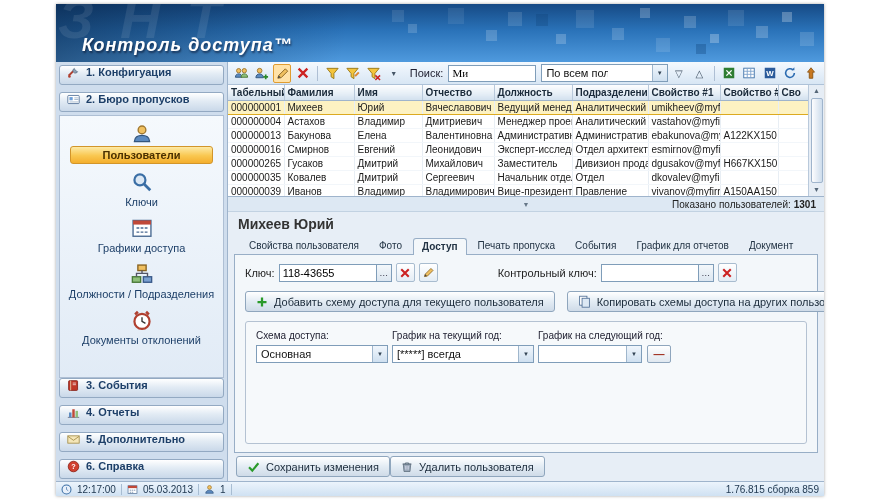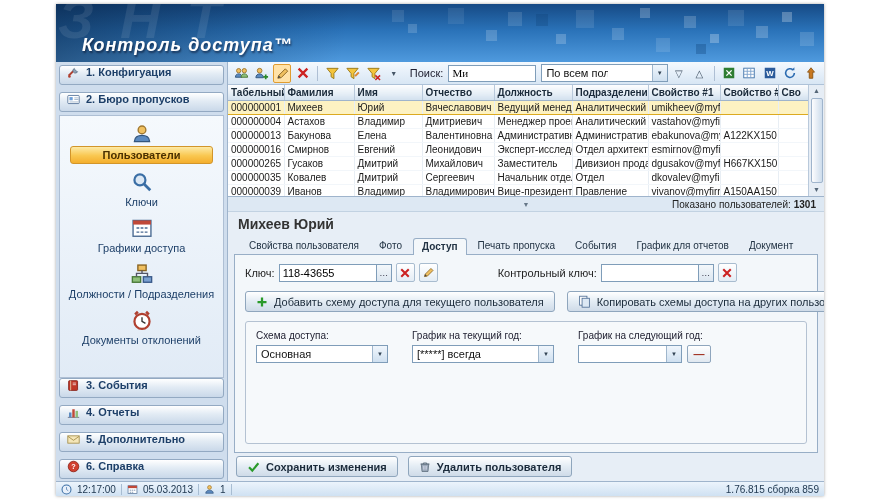--- a/index.html
+++ b/index.html
@@ -135,33 +135,33 @@
   .mlbig { margin-left:56px; }
   .bigbtns { display:flex; gap:12px; }
   .bigbtn {
     height:21px; display:flex; align-items:center; gap:6px; padding:0 10px;
     border:1px solid #8fa6bd; border-radius:3px;
     background:linear-gradient(180deg,#ffffff,#e3ecf4 50%,#cfdbe8);
     font-size:11px; color:#1a2a3a; cursor:pointer; white-space:nowrap;
   }
   .groupbox {
     flex:1; border:1px solid #b4c2d2; border-radius:3px; background:#f6f9fb;
-    padding:8px 10px; display:flex; gap:24px; align-items:flex-start;
+    padding:8px 10px; display:flex; gap:4px; align-items:flex-start;
   }
   .field { display:flex; flex-direction:column; gap:4px; font-size:10px; color:#223; }
   .w120 { width:132px; }
   .w140 { width:142px; }
   .w100 { width:104px; }
   .comborow { display:flex; align-items:center; gap:5px; }
   .minusbtn {
     width:24px; height:18px; border:1px solid #8fa6bd; border-radius:2px; color:#a03020; font-weight:bold;
     background:linear-gradient(180deg,#ffffff,#e0e8f0); display:flex; align-items:center; justify-content:center;
     font-size:11px; cursor:pointer;
   }
-  .bottombar { flex:0 0 27px; display:flex; align-items:flex-start; gap:10px; padding:3px 0 4px 2px;font-weight:bold; }
+  .bottombar { flex:0 0 27px; display:flex; align-items:flex-start; padding:3px 0 4px 2px; }
   
   .statusbar {
     flex:0 0 15px; background:linear-gradient(180deg,#ecf4fc,#cfe1f2); border-top:1px solid #9fb4cc;
     display:flex; align-items:center; font-size:10px; color:#223a52; padding:0 5px; gap:5px;
   }
   .ssep { width:1px; height:11px; background:#a8bdd2; }
   .sb-right { margin-left:auto; }
   .cval { overflow:hidden; white-space:nowrap; }
   svg { display:block; }
 </style>

